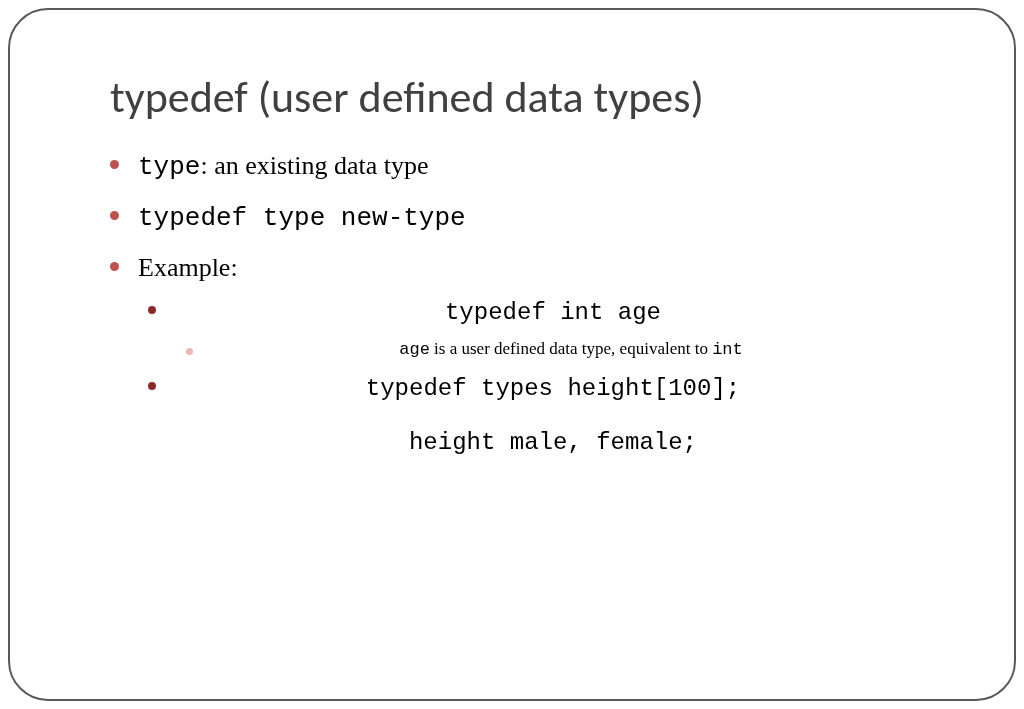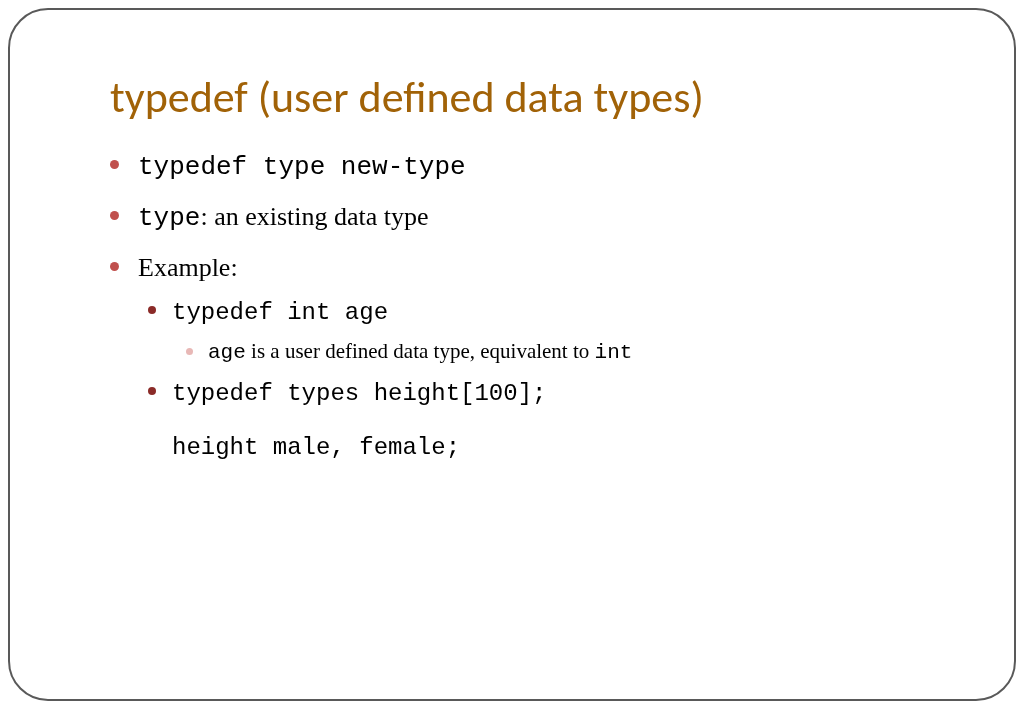--- a/index.html
+++ b/index.html
@@ -18,21 +18,21 @@
     left: 8px;
     right: 8px;
     bottom: 8px;
     border: 2px solid #595959;
     border-radius: 40px;
     padding: 60px 80px 40px 100px;
     box-sizing: border-box;
   }
   .slide-title {
     font-size: 44px;
-    color: #a16207;
+    color: #404040;
     font-weight: 400;
     margin: 0 0 24px 0;
     font-family: Calibri, Arial, sans-serif;
   }
   ul.level1 {
     list-style: none;
     padding: 0;
     margin: 0;
   }
   ul.level1 > li {
@@ -50,20 +50,21 @@
     top: 12px;
     width: 9px;
     height: 9px;
     border-radius: 50%;
     background: #c0504d;
   }
   ul.level2 {
     list-style: none;
     padding: 0;
     margin: 10px 0 0 10px;
+    text-align: center;
   }
   ul.level2 > li {
     position: relative;
     padding-left: 24px;
     margin-bottom: 10px;
     font-size: 24px;
     color: #000000;
     line-height: 1.4;
   }
   ul.level2 > li::before {
@@ -78,21 +79,21 @@
   }
   ul.level3 {
     list-style: none;
     padding: 0;
     margin: 8px 0 6px 14px;
   }
   ul.level3 > li {
     position: relative;
     padding-left: 22px;
     margin-bottom: 8px;
-    font-size: 21px;
+    font-size: 17px;
     color: #000000;
     line-height: 1.3;
   }
   ul.level3 > li::before {
     content: "";
     position: absolute;
     left: 0;
     top: 10px;
     width: 7px;
     height: 7px;
@@ -108,24 +109,24 @@
   }
 </style>
 </head>
 <body>
 
 <div class="slide-frame">
   <h1 class="slide-title">typedef (user defined data types)</h1>
 
   <ul class="level1">
     <li>
-      <span class="mono">typedef type new-type</span>
+      <span class="mono">type</span><span>: an existing data type</span>
     </li>
     <li>
-      <span class="mono">type</span><span>: an existing data type</span>
+      <span class="mono">typedef type new-type</span>
     </li>
     <li>
       <span>Example:</span>
       <ul class="level2">
         <li>
           <span class="mono">typedef int age</span>
           <ul class="level3">
             <li>
               <span class="mono">age</span><span> is a user defined data type, equivalent to </span><span class="mono">int</span>
             </li>

